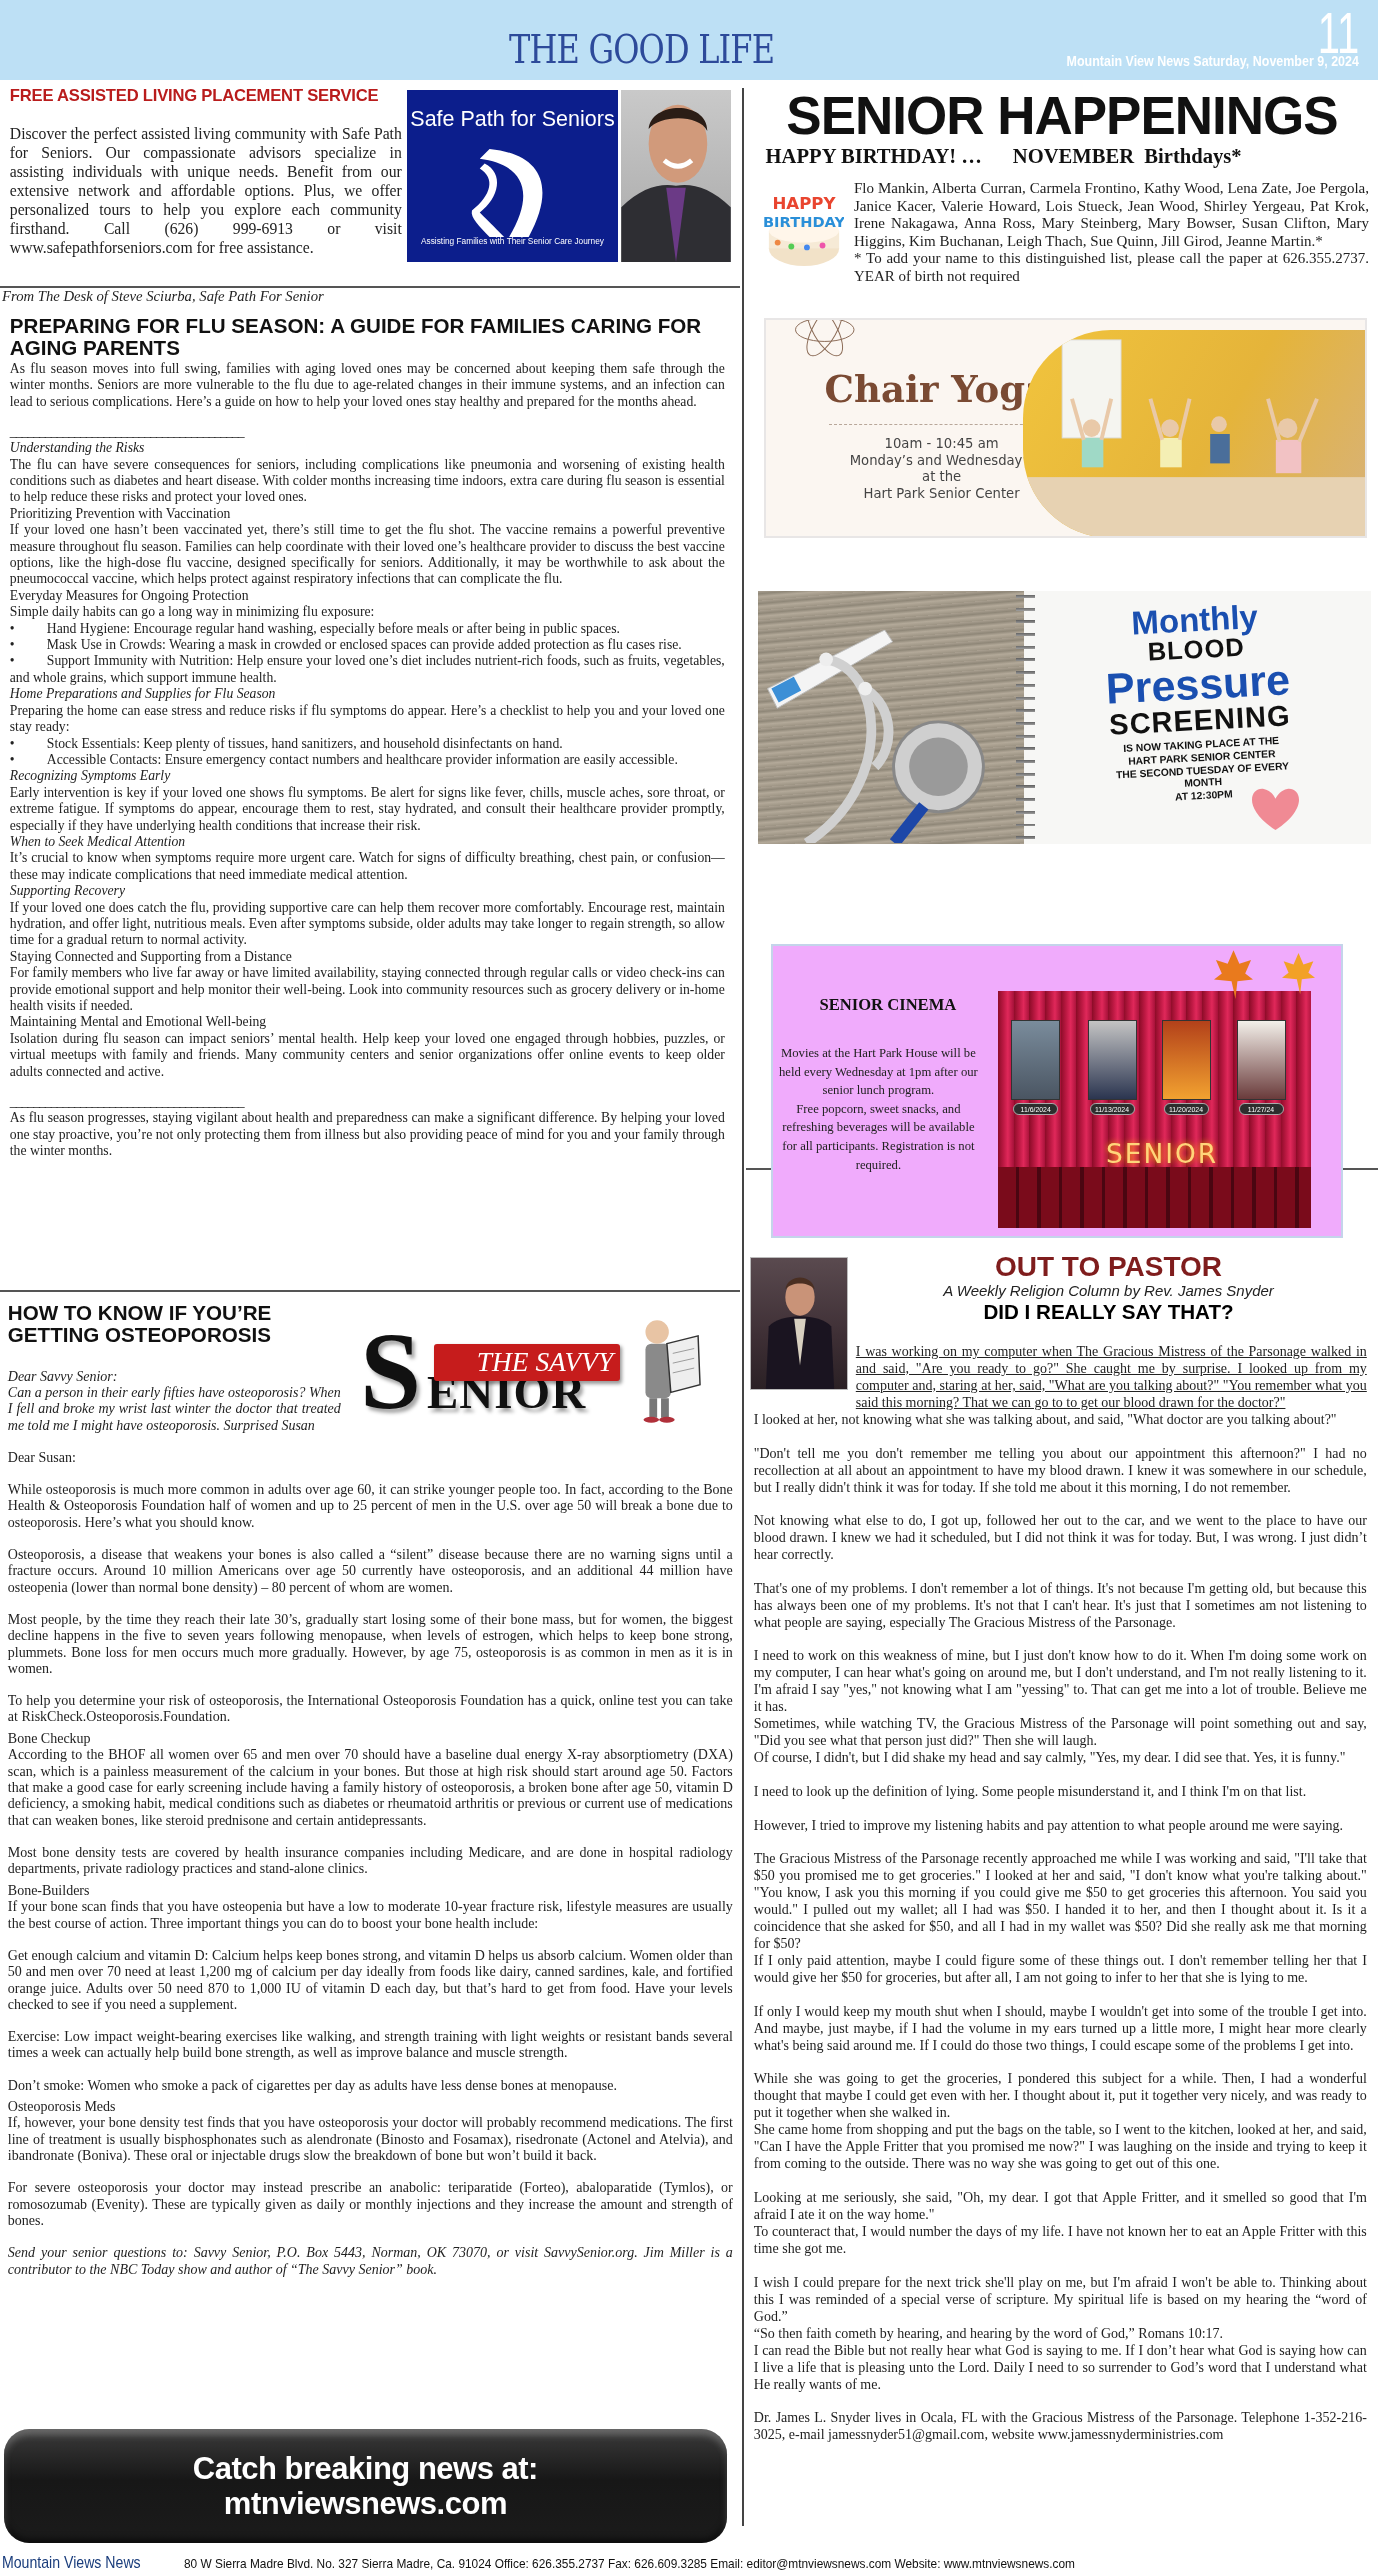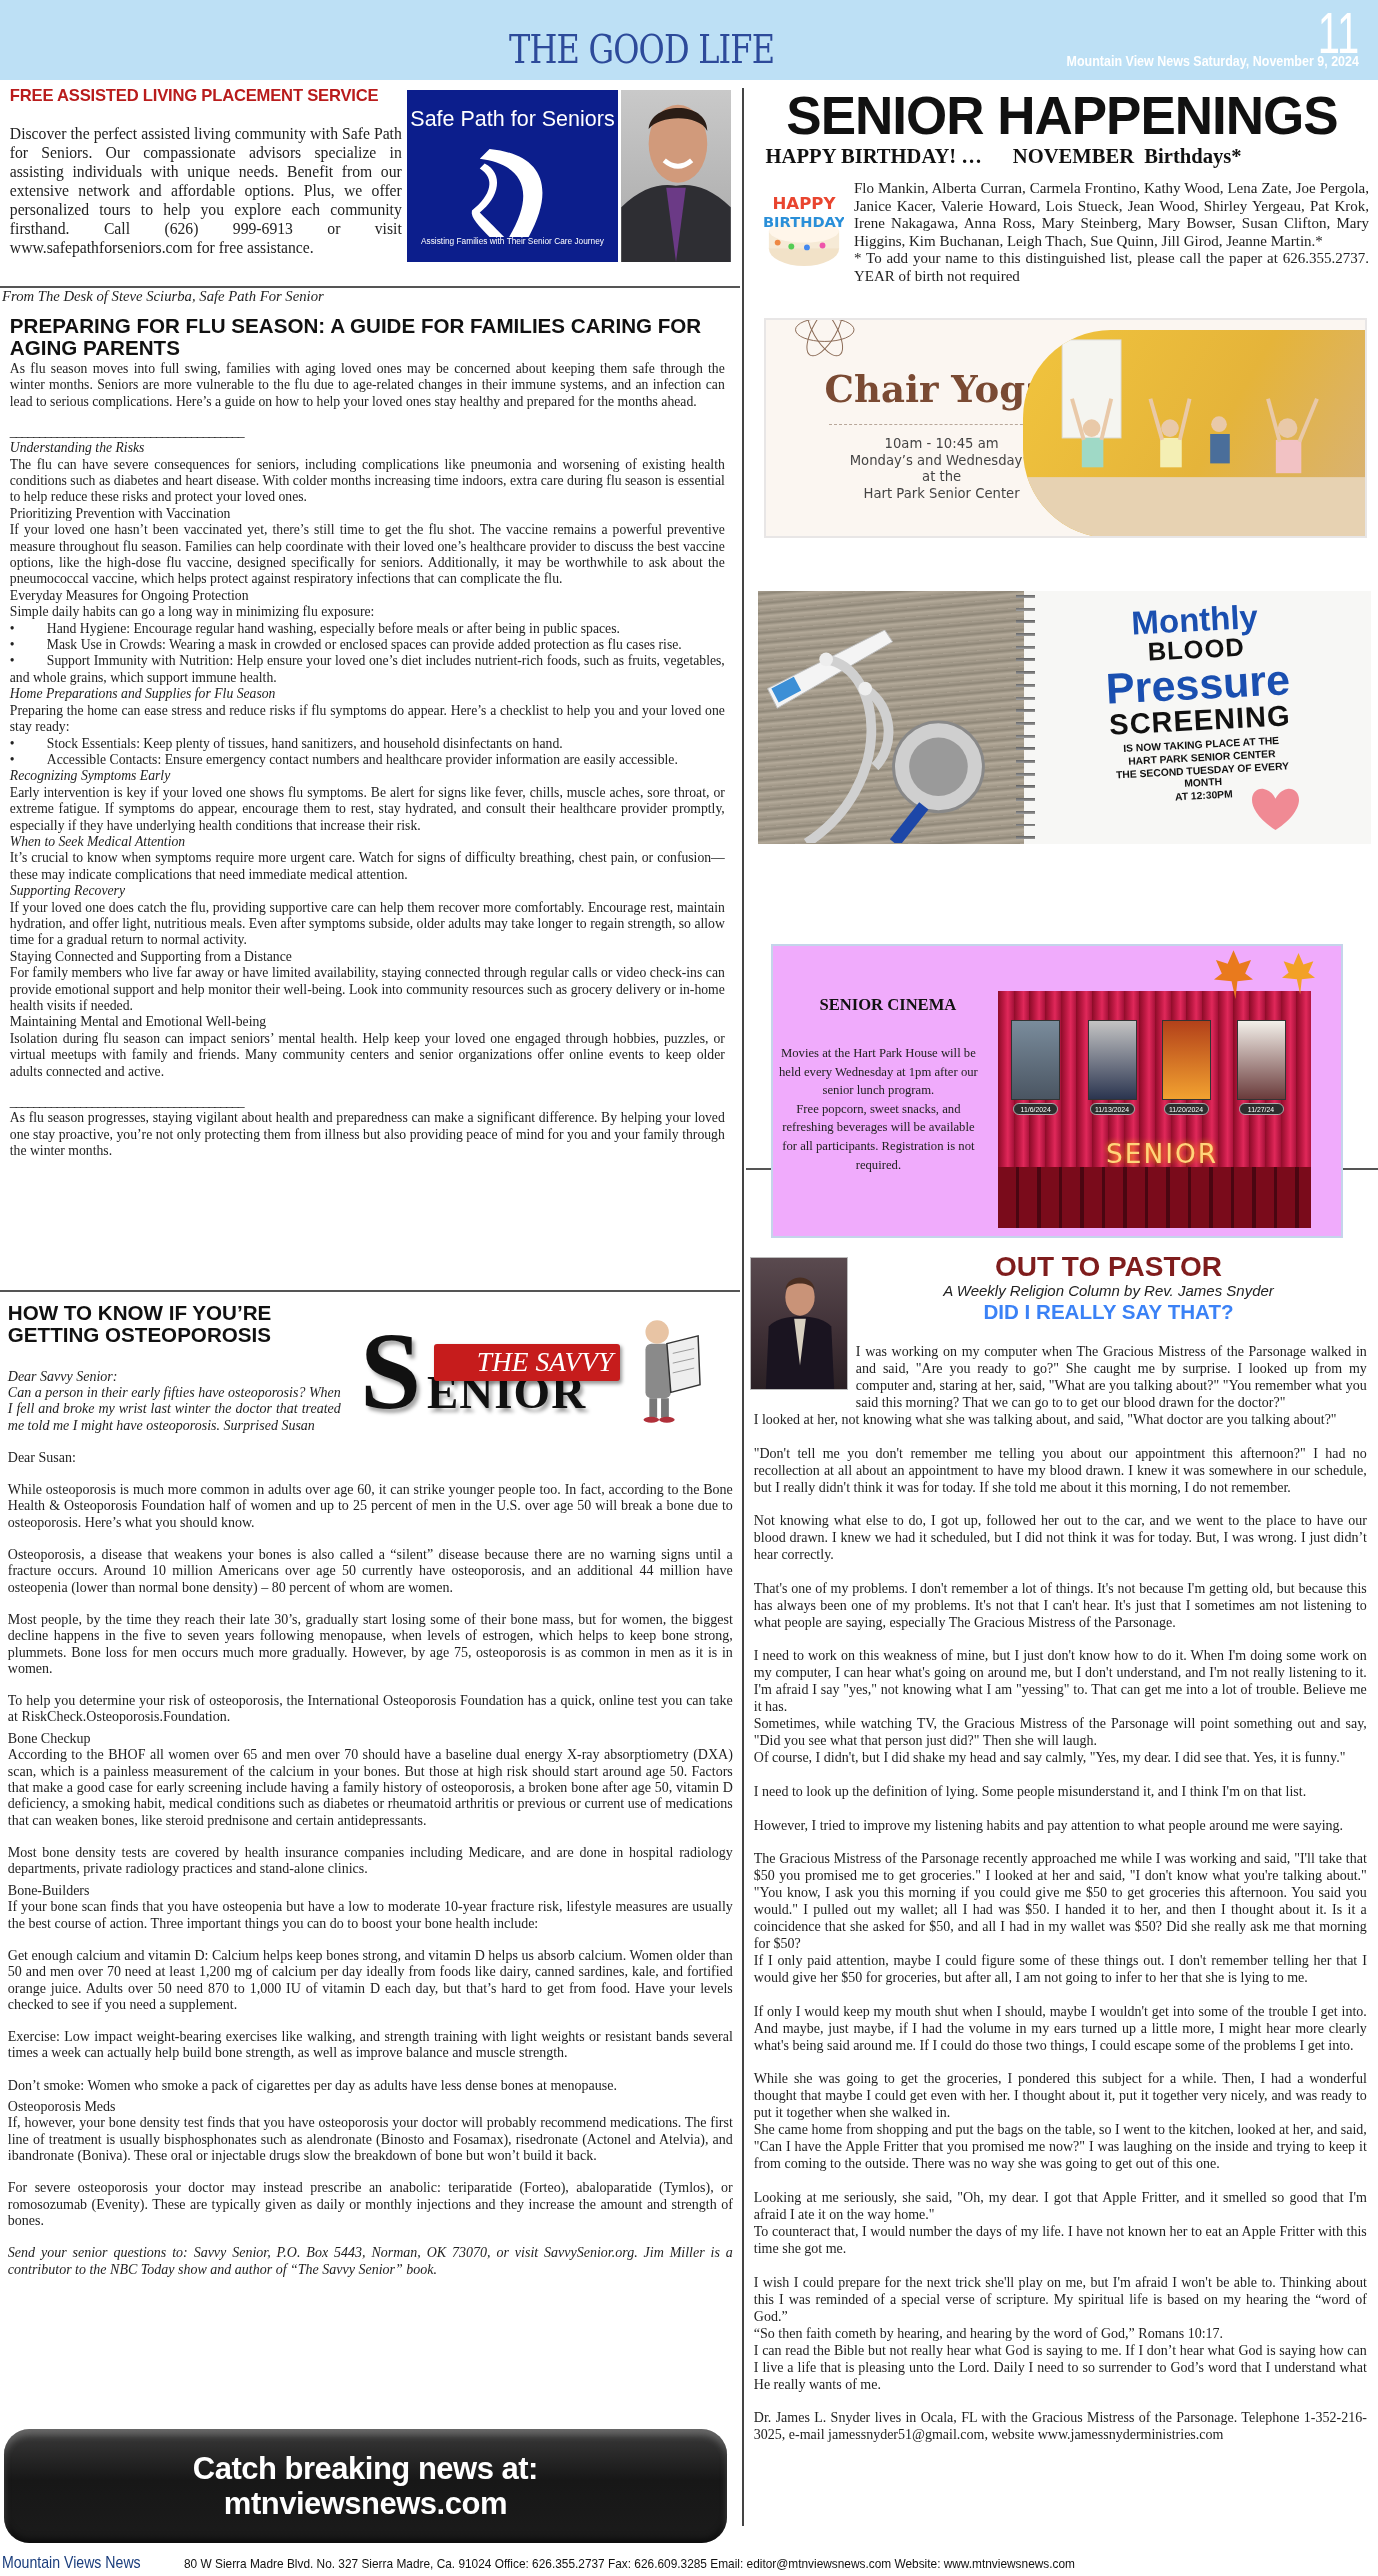--- a/index.html
+++ b/index.html
@@ -89,23 +89,23 @@
   .cinema .c-seats { position: absolute; left: 0; bottom: 0; width: 100%; height: 61px; background: repeating-linear-gradient(90deg,#7a0b1b 0 17.6px,#4a0611 17.6px 21.5px), #5a0614; }
   .cinema .poster { position: absolute; top: 29px; width: 49px; height: 80px; border: 1px solid #333; }
   .cinema .pdate { position: absolute; top: 112px; width: 45px; height: 11.7px; border-radius: 5.9px; background: #2d2d2d; color: #fff; font-family: "Liberation Sans", sans-serif; font-size: 6.9px; line-height: 11.7px; text-align: center; border: 1px solid #aaa; }
   .cinema .neon { position: absolute; left: 47px; top: 147px; width: 235px; text-align: center; font-family: "DejaVu Sans", sans-serif; font-size: 26.4px; color: #ffd57a; text-shadow: 0 0 5.9px #ffb000; letter-spacing: 2px; }
   .cinema .leaf { position: absolute; width: 29px; height: 29px; }
 
   .pastor-photo { position: absolute; left: 3.9px; top: 1177px; width: 98px; height: 133px; border: 1px solid #bbb; background: linear-gradient(180deg,#5a4a4f 0%,#3e2f35 60%,#2b2125 100%); overflow: hidden; }
   .pastor-head { position: absolute; left: 108px; top: 1171px; width: 509px; text-align: center; }
   .pastor-head .ptitle { font-family: "Liberation Sans", sans-serif; font-weight: bold; font-size: 28px; line-height: 31px; color: #7f1d1d; }
   .pastor-head .pbyline { font-family: "Liberation Sans", sans-serif; font-style: italic; font-size: 15px; line-height: 17.6px; color: #222; }
-  .pastor-head .psub { font-family: "Liberation Sans", sans-serif; font-weight: bold; font-size: 20.6px; line-height: 23.5px; color: #3b82f6; }
+  .pastor-head .psub { font-family: "Liberation Sans", sans-serif; font-weight: bold; font-size: 20.6px; line-height: 23.5px; color: #000000; }
   .pastor-body { position: absolute; left: 7.8px; top: 1263px; width: 613px; font-size: 14px; line-height: 17px; text-align: justify; }
-  .pastor-body .intro { margin-left: 102px; }
+  .pastor-body .intro { margin-left: 102px; text-decoration: underline; }
   .pastor-body .p { margin-top: 16.6px; }
 </style>
 </head>
 <body>
 
 <header class="masthead">
   <div class="title">THE GOOD LIFE</div>
   <div class="pagenum">11</div>
   <div class="dateline">Mountain View News  Saturday, November 9, 2024</div>
 </header>

